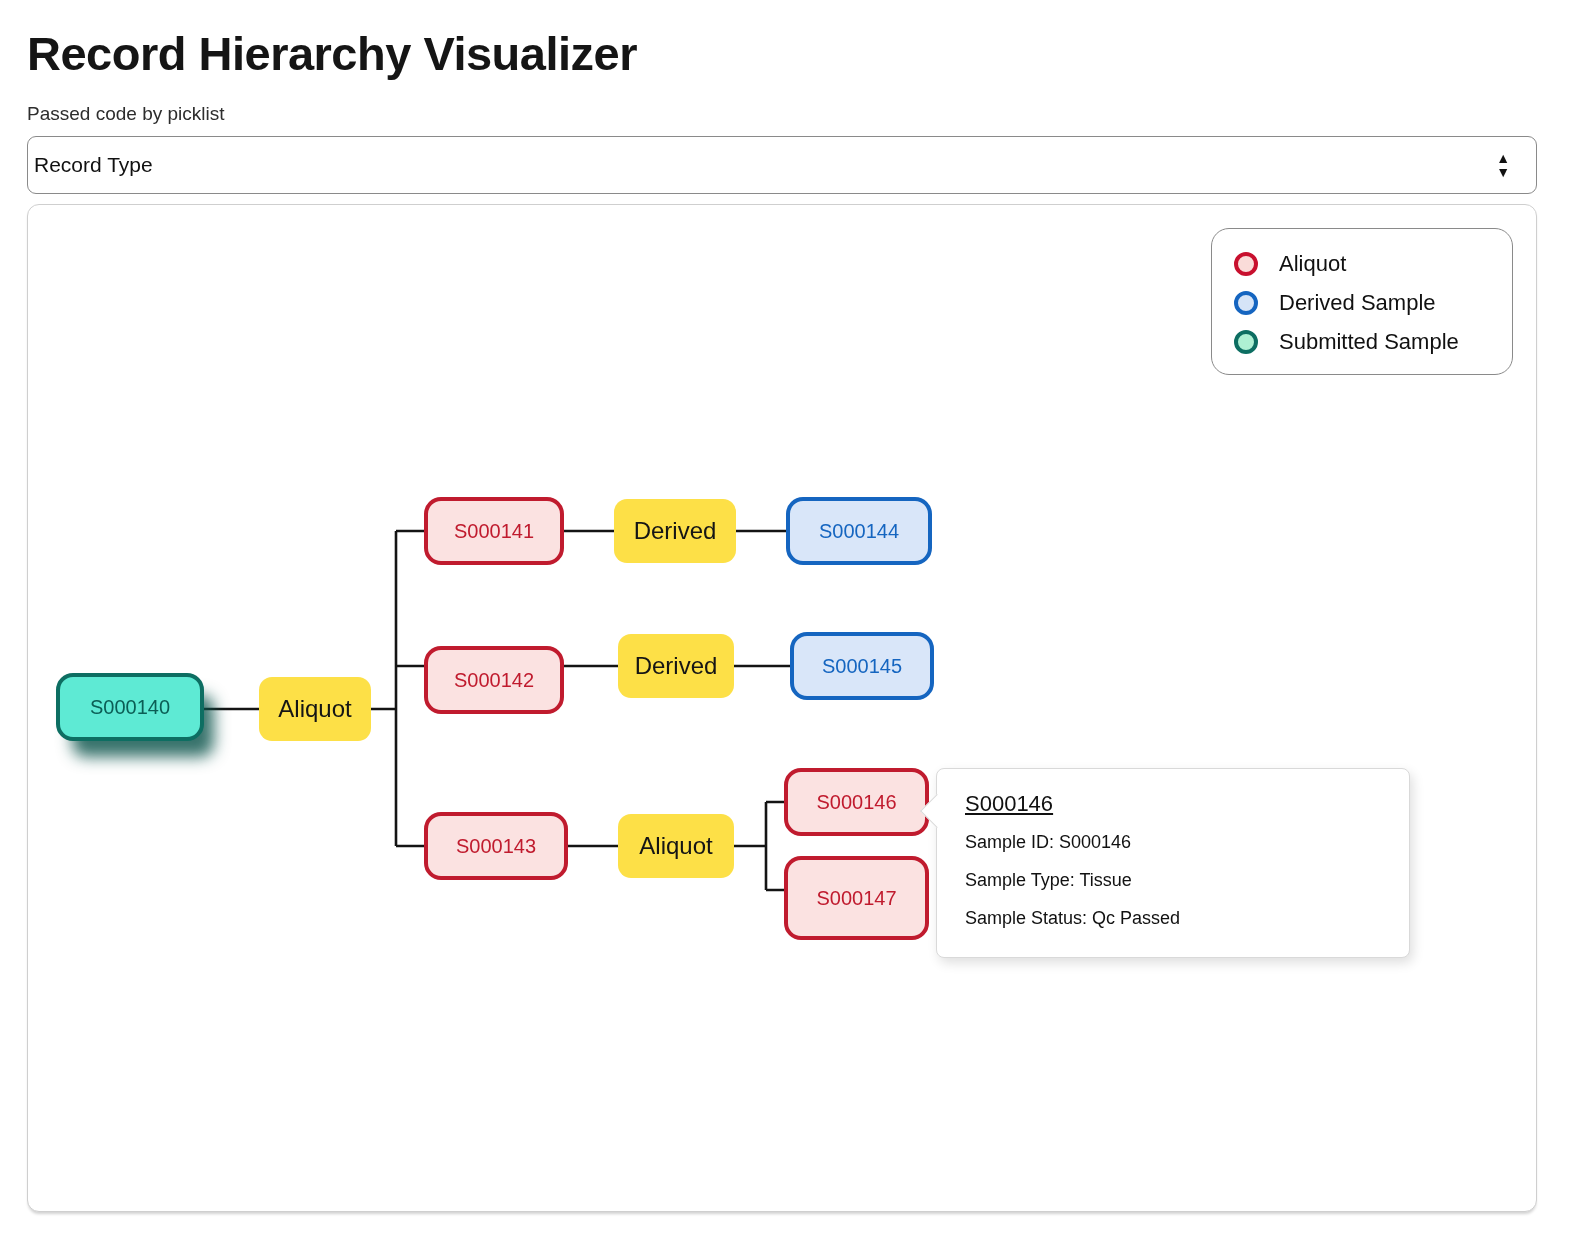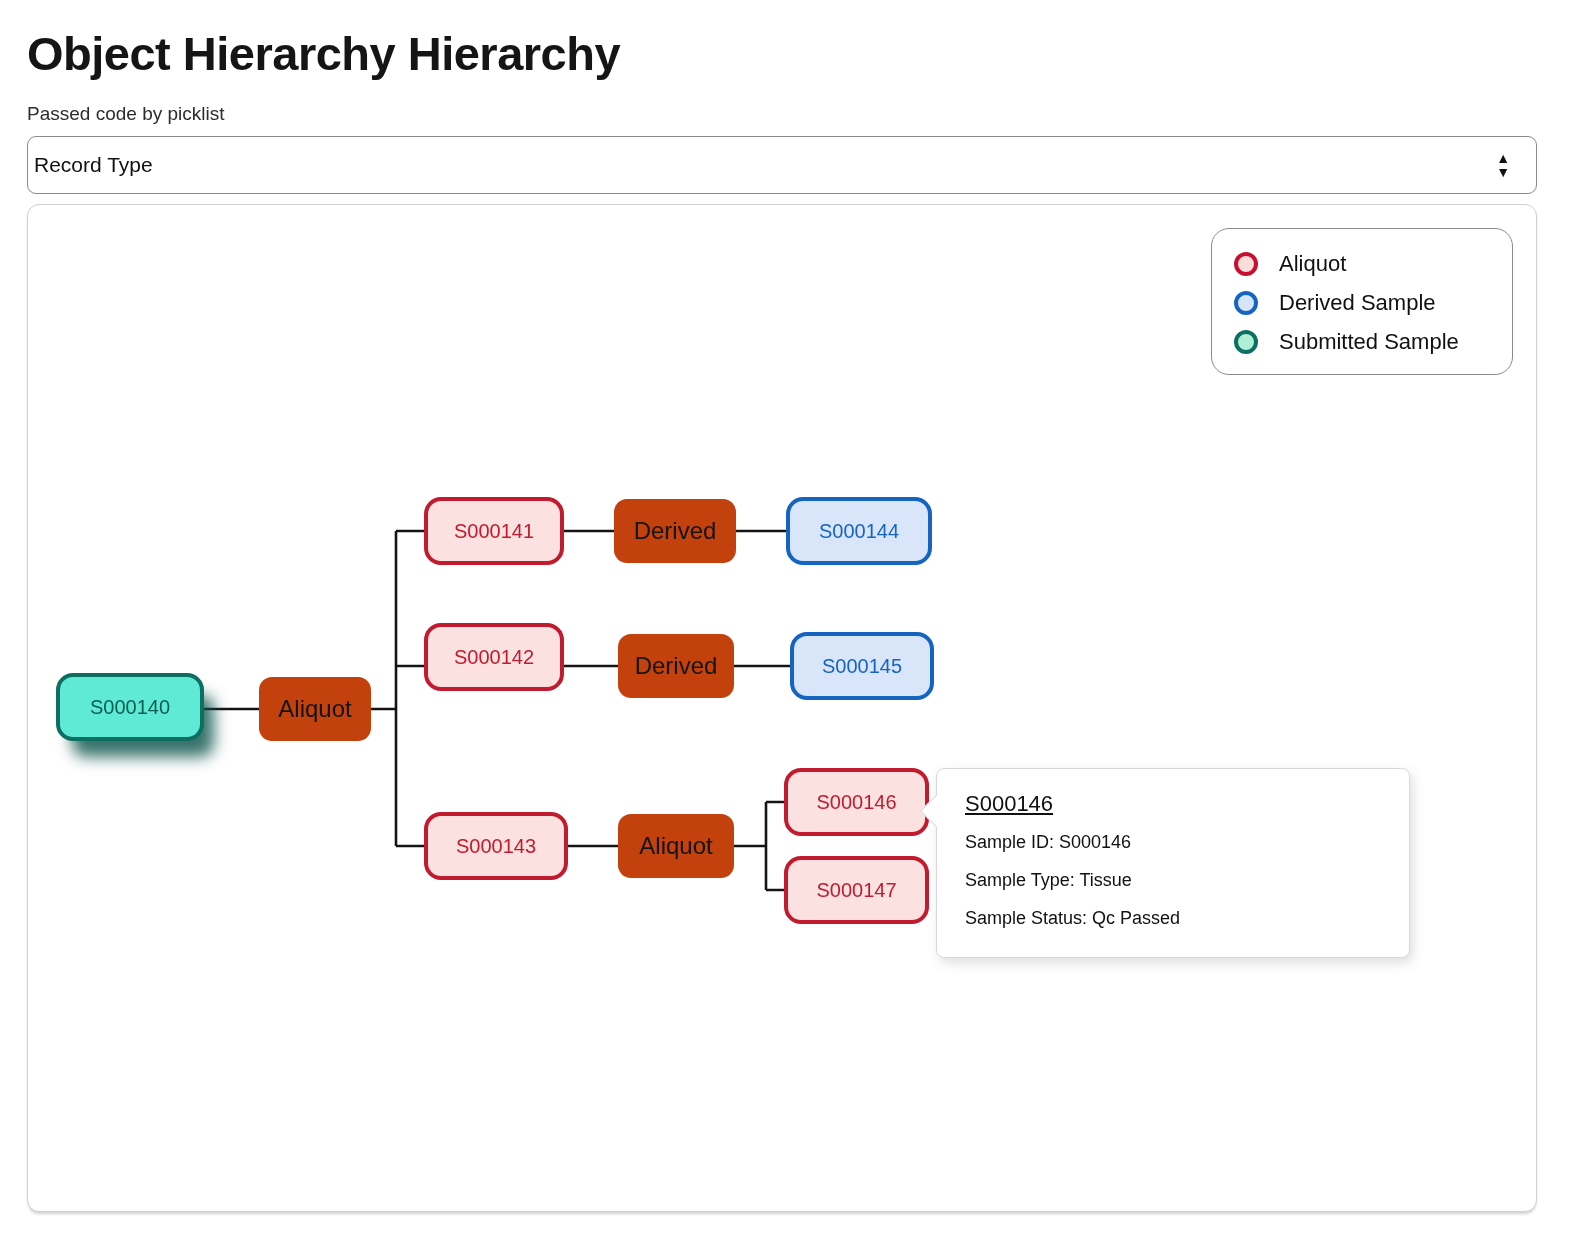--- a/index.html
+++ b/index.html
@@ -35,21 +35,21 @@
     position:absolute; display:flex; align-items:center; justify-content:center;
     border-radius:17px; border:4px solid; font-size:20px; background:#fff; cursor:pointer;
   }
   .node.red  { border-color:#c01b2e; background:#fbe2e1; color:#c01b2e; }
   .node.blue { border-color:#1565c0; background:#d9e6f9; color:#1565c0; }
   .node.teal { border-color:#0d6e62; background:#5eead4; color:#0b5e55; }
   .node.selected { box-shadow:13px 19px 15px -3px rgba(12,84,76,0.82); }
 
   .pill {
     position:absolute; display:flex; align-items:center; justify-content:center;
-    border-radius:13px; background:#c2410c; color:#151515; font-size:24px;
+    border-radius:13px; background:#fde047; color:#151515; font-size:24px;
   }
 
   .legend {
     position:absolute; left:1183px; top:23px; width:302px;
     border:1.4px solid #8a8a8a; border-radius:18px; background:#fff;
     padding:20px 22px 18px 22px; display:flex; flex-direction:column; gap:10px;
   }
   .legend-item { display:flex; align-items:center; gap:21px; height:29px; }
   .legend-swatch { width:24px; height:24px; border-radius:50%; border:4.5px solid; flex:0 0 auto; }
   .legend-swatch.red  { border-color:#c8102e; background:#fadcd9; }
@@ -71,21 +71,21 @@
   .tooltip .tt-title {
     font-size:22px; color:#111; text-decoration:underline; display:inline-block;
     margin-bottom:6px; cursor:pointer;
   }
   .tooltip .tt-line { font-size:18px; color:#111; line-height:38px; }
 </style>
 </head>
 <body>
 
 <div class="page">
-  <div class="title">Object Hierarchy Hierarchy</div>
+  <div class="title">Record Hierarchy Visualizer</div>
 
   <div class="picklist-label">Passed code by picklist</div>
 
   <div class="select">
     <span>Record Type</span>
     <span class="stepper">
       <span>▲</span>
         <span>▼</span>
     </span>
   </div>
@@ -111,31 +111,31 @@
         <span class="legend-swatch teal"></span>
         <span class="lab">Submitted Sample</span>
       </div>
     </div>
 
     <div class="node teal selected" style="left:28px; top:468px; width:148px; height:68px;">S000140</div>
 
     <div class="pill" style="left:231px; top:472px; width:112px; height:64px;">Aliquot</div>
 
     <div class="node red" style="left:396px; top:292px; width:140px; height:68px;">S000141</div>
-    <div class="node red" style="left:396px; top:418px; width:140px; height:68px;">S000142</div>
+    <div class="node red" style="left:396px; top:441px; width:140px; height:68px;">S000142</div>
     <div class="node red" style="left:396px; top:607px; width:144px; height:68px;">S000143</div>
 
     <div class="pill" style="left:586px; top:294px; width:122px; height:64px;">Derived</div>
     <div class="pill" style="left:590px; top:429px; width:116px; height:64px;">Derived</div>
     <div class="pill" style="left:590px; top:609px; width:116px; height:64px;">Aliquot</div>
 
     <div class="node blue" style="left:758px; top:292px; width:146px; height:68px;">S000144</div>
     <div class="node blue" style="left:762px; top:427px; width:144px; height:68px;">S000145</div>
     <div class="node red" style="left:756px; top:563px; width:145px; height:68px;">S000146</div>
-    <div class="node red" style="left:756px; top:651px; width:145px; height:68px;">S000147</div>
+    <div class="node red" style="left:756px; top:651px; width:145px; height:84px;">S000147</div>
 
     <div class="tooltip">
       <span class="tt-title">S000146</span>
       <div class="tt-line">Sample ID: S000146</div>
       <div class="tt-line">Sample Type: Tissue</div>
       <div class="tt-line">Sample Status: Qc Passed</div>
     </div>
 
   </div>
 </div>

